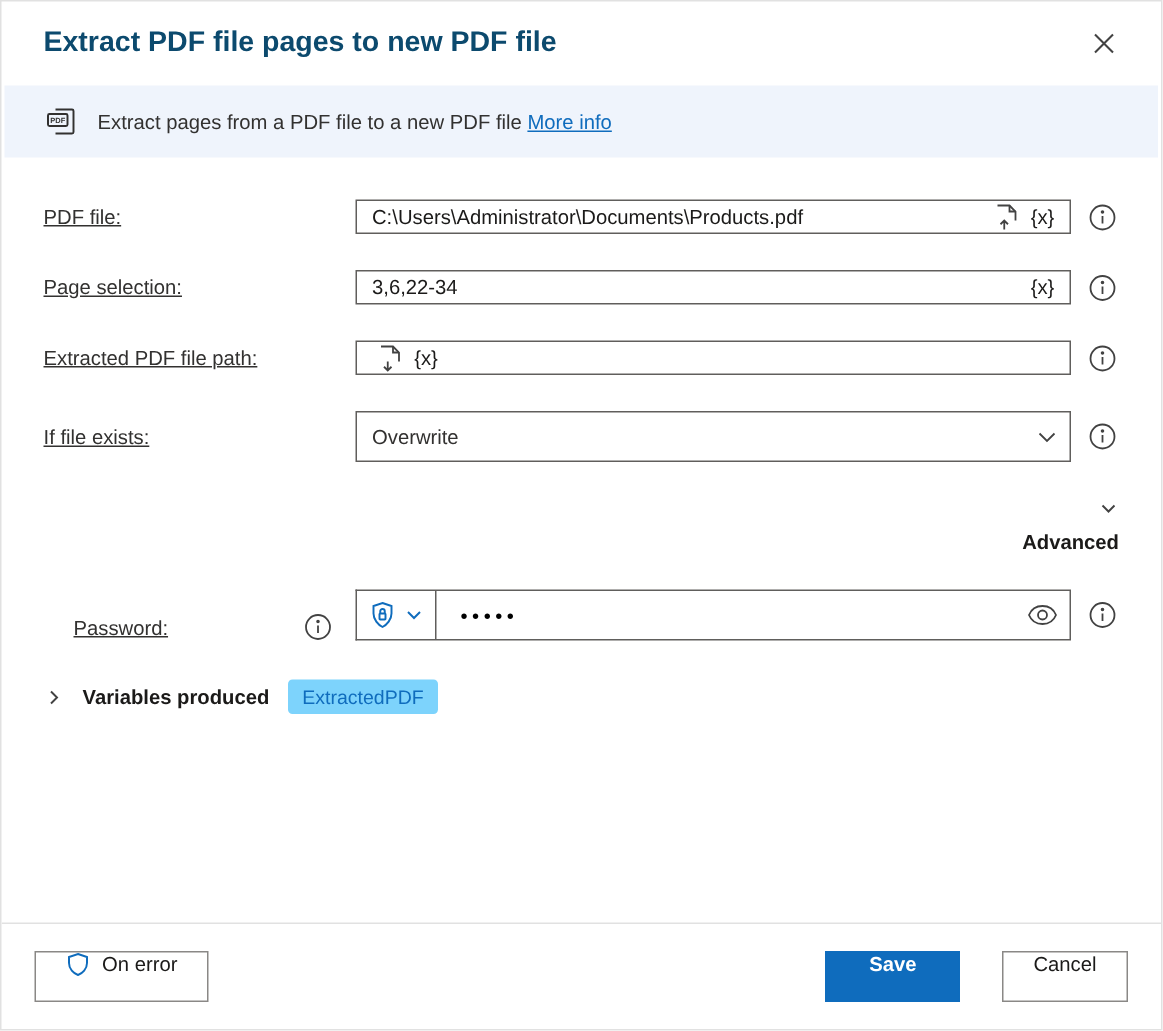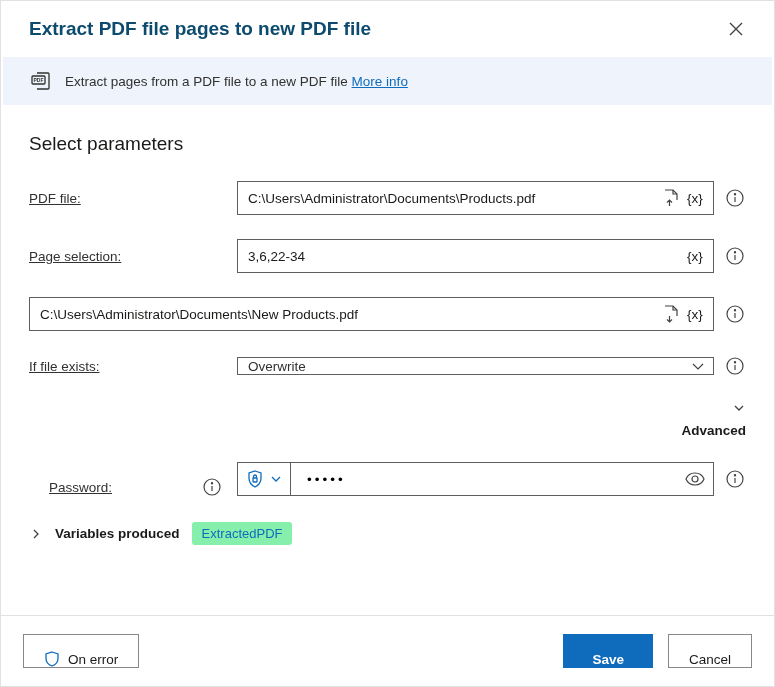--- a/index.html
+++ b/index.html
@@ -73,21 +73,21 @@
     flex: 1;
     display: flex;
     align-items: center;
     gap: 10px;
   }
   .text-input-group {
     flex: 1;
     display: flex;
     align-items: center;
     border: 1px solid #605e5c;
-    height: 34px;
+    height: 23px;
     padding: 0 6px 0 10px;
     background: #fff;
   }
   .text-input-group input {
     flex: 1;
     border: none;
     outline: none;
     font-family: inherit;
     font-size: 13.5px;
     padding: 0;
@@ -113,21 +113,21 @@
     cursor: pointer;
     color: #424242;
     flex-shrink: 0;
   }
   .select-group {
     flex: 1;
     display: flex;
     align-items: center;
     justify-content: space-between;
     border: 1px solid #605e5c;
-    height: 18px;
+    height: 34px;
     padding: 0 8px 0 10px;
     background: #fff;
     cursor: pointer;
   }
   .expander {
     display: flex;
     align-items: flex-end;
     gap: 8px;
     cursor: pointer;
     font-weight: 600;
@@ -175,21 +175,21 @@
     cursor: pointer;
     margin-bottom: 6px;
   }
   .vars-produced .chev {
     width: 14px; height: 14px;
     display: flex; align-items: center; justify-content: center;
     color: #424242;
   }
   .vars-produced .lbl { font-weight: 600; color: #1b1a19; }
   .var-chip {
-    background: #86efac;
+    background: #7dd3fc;
     color: #0f6cbd;
     padding: 4px 10px;
     border-radius: 3px;
     font-size: 13px;
   }
   .footer {
     border-top: 1px solid #e1e1e1;
     padding: 18px 22px;
     display: flex;
     align-items: center;
@@ -197,32 +197,32 @@
   }
   .btn {
     height: 34px;
     padding: 0 20px;
     border: 1px solid #8a8886;
     background: #fff;
     font-family: inherit;
     font-size: 13.5px;
     cursor: pointer;
     display: inline-flex;
-    align-items: flex-end;
+    align-items: flex-start;
     gap: 8px;
     color: #1b1a19;
   }
   .btn.primary {
     background: #0f6cbd;
     border-color: #0f6cbd;
     color: #fff;
     padding: 0 28px;
     font-weight: 600;
   }
-  .footer-right { display: flex; gap: 15px; }
+  .footer-right { display: flex; gap: 28px; }
 </style>
 </head>
 <body>
 
 <div class="header">
   <h1>Extract PDF file pages to new PDF file</h1>
   <div class="close-btn">
     <svg width="14" height="14" viewBox="0 0 14 14">
         <path d="M1 1 L13 13 M13 1 L1 13" stroke="currentColor" stroke-width="1.4" fill="none"></path>
       </svg>
@@ -234,21 +234,20 @@
     <rect x="1" y="5" width="13" height="8" rx="1"></rect>
     <path d="M6 2 H17 a1 1 0 0 1 1 1 V17 a1 1 0 0 1 -1 1 H6"></path>
     <text x="2.5" y="11" font-size="5" font-family="sans-serif" fill="#323130" stroke="none" font-weight="700">PDF</text>
   </svg>
   <span class="banner-text">
     <span>Extract pages from a PDF file to a new PDF file </span><a>More info</a>
   </span>
 </div>
 
 <div class="content">
-  <h2 class="section-title">Select parameters</h2>
 
   <div class="form-row">
     <div class="form-label">PDF file:</div>
     <div class="field-wrap">
       <div class="text-input-group">
         <input type="text" value="C:\Users\Administrator\Documents\Products.pdf" style="">
         <div class="adorn">
           <svg width="16" height="18" viewBox="0 0 16 18" fill="none" stroke="#424242" stroke-width="1.2">
             <path d="M2 1 H10 L14 5 V11"></path>
               <path d="M10 1 V5 H14"></path>
@@ -278,23 +277,23 @@
         <svg width="18" height="18" viewBox="0 0 18 18" fill="none" stroke="#424242" stroke-width="1.2">
             <circle cx="9" cy="9" r="8"></circle>
             <circle cx="9" cy="5.3" r="0.6" fill="#424242"></circle>
             <path d="M9 8 V13"></path>
           </svg>
       </div>
     </div>
   </div>
 
   <div class="form-row">
+    <div class="form-label">Extracted PDF file path:</div>
     <div class="field-wrap">
       <div class="text-input-group">
-        <input type="text" value="C:\Users\Administrator\Documents\New Products.pdf" style="">
         <div class="adorn">
           <svg width="16" height="18" viewBox="0 0 16 18" fill="none" stroke="#424242" stroke-width="1.2">
             <path d="M2 1 H10 L14 5 V11"></path>
               <path d="M10 1 V5 H14"></path>
             <path d="M6.5 11 L6.5 17 M4 14.5 L6.5 17 L9 14.5"></path>
           </svg>
         </div>
         <div class="adorn var-token">{x}</div>
       </div>
       <div class="info-btn">

